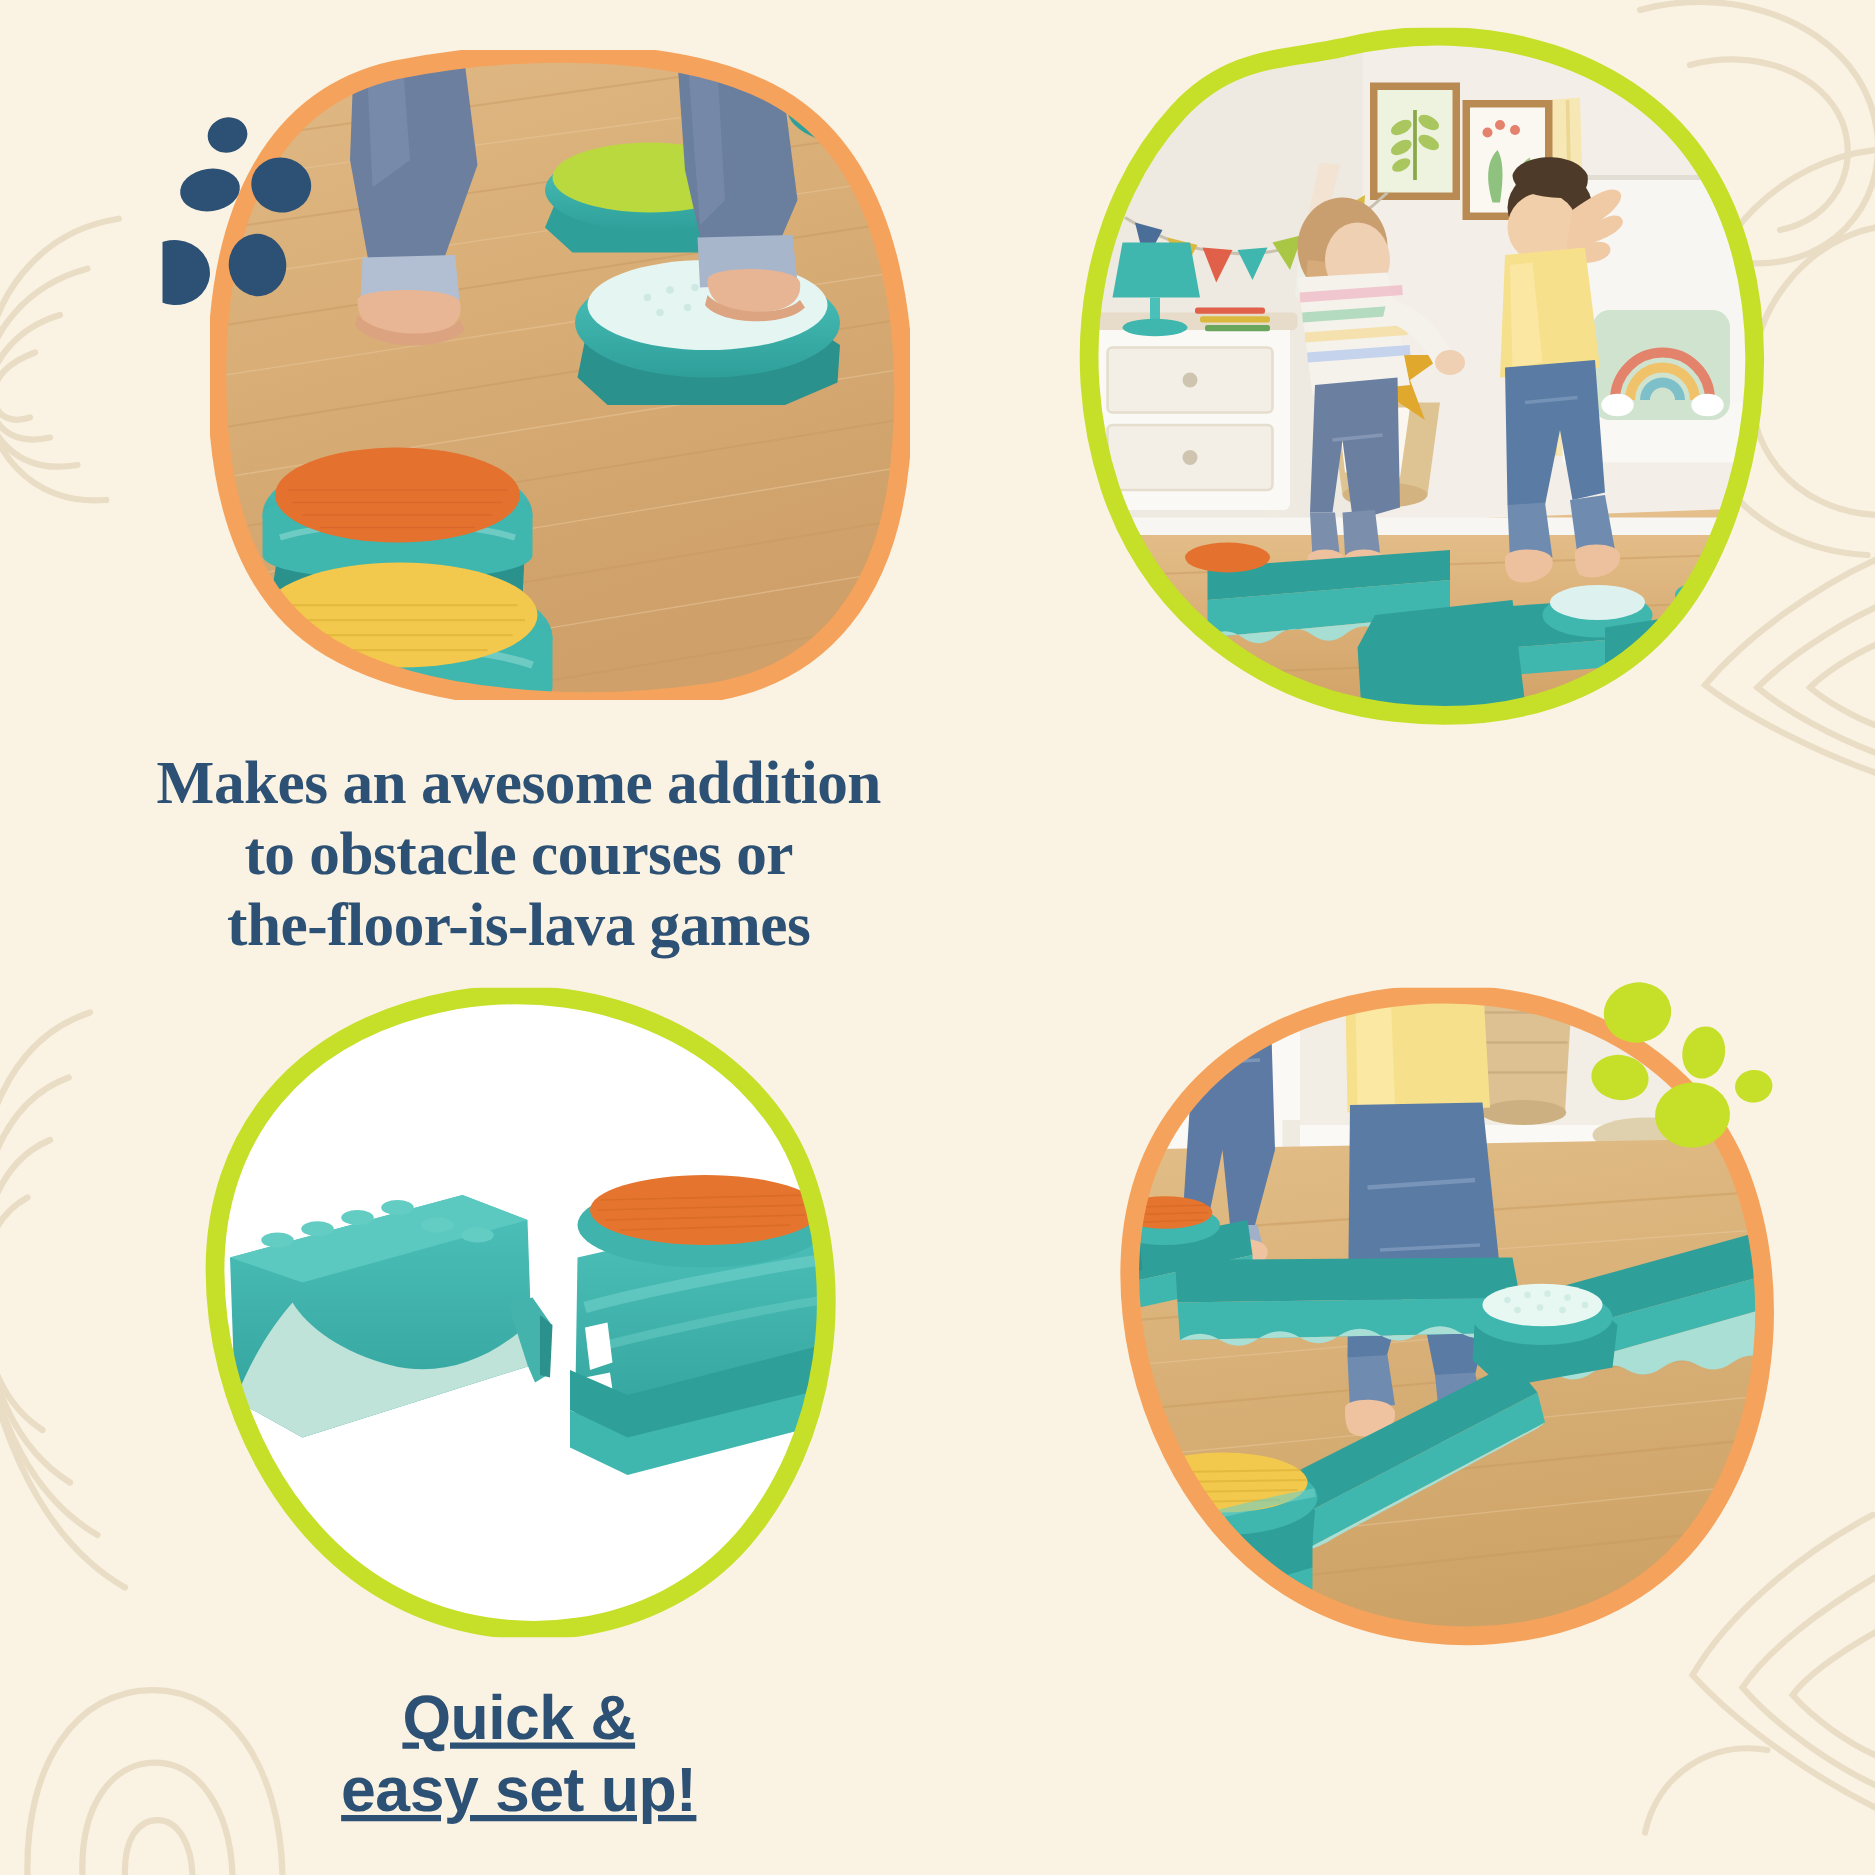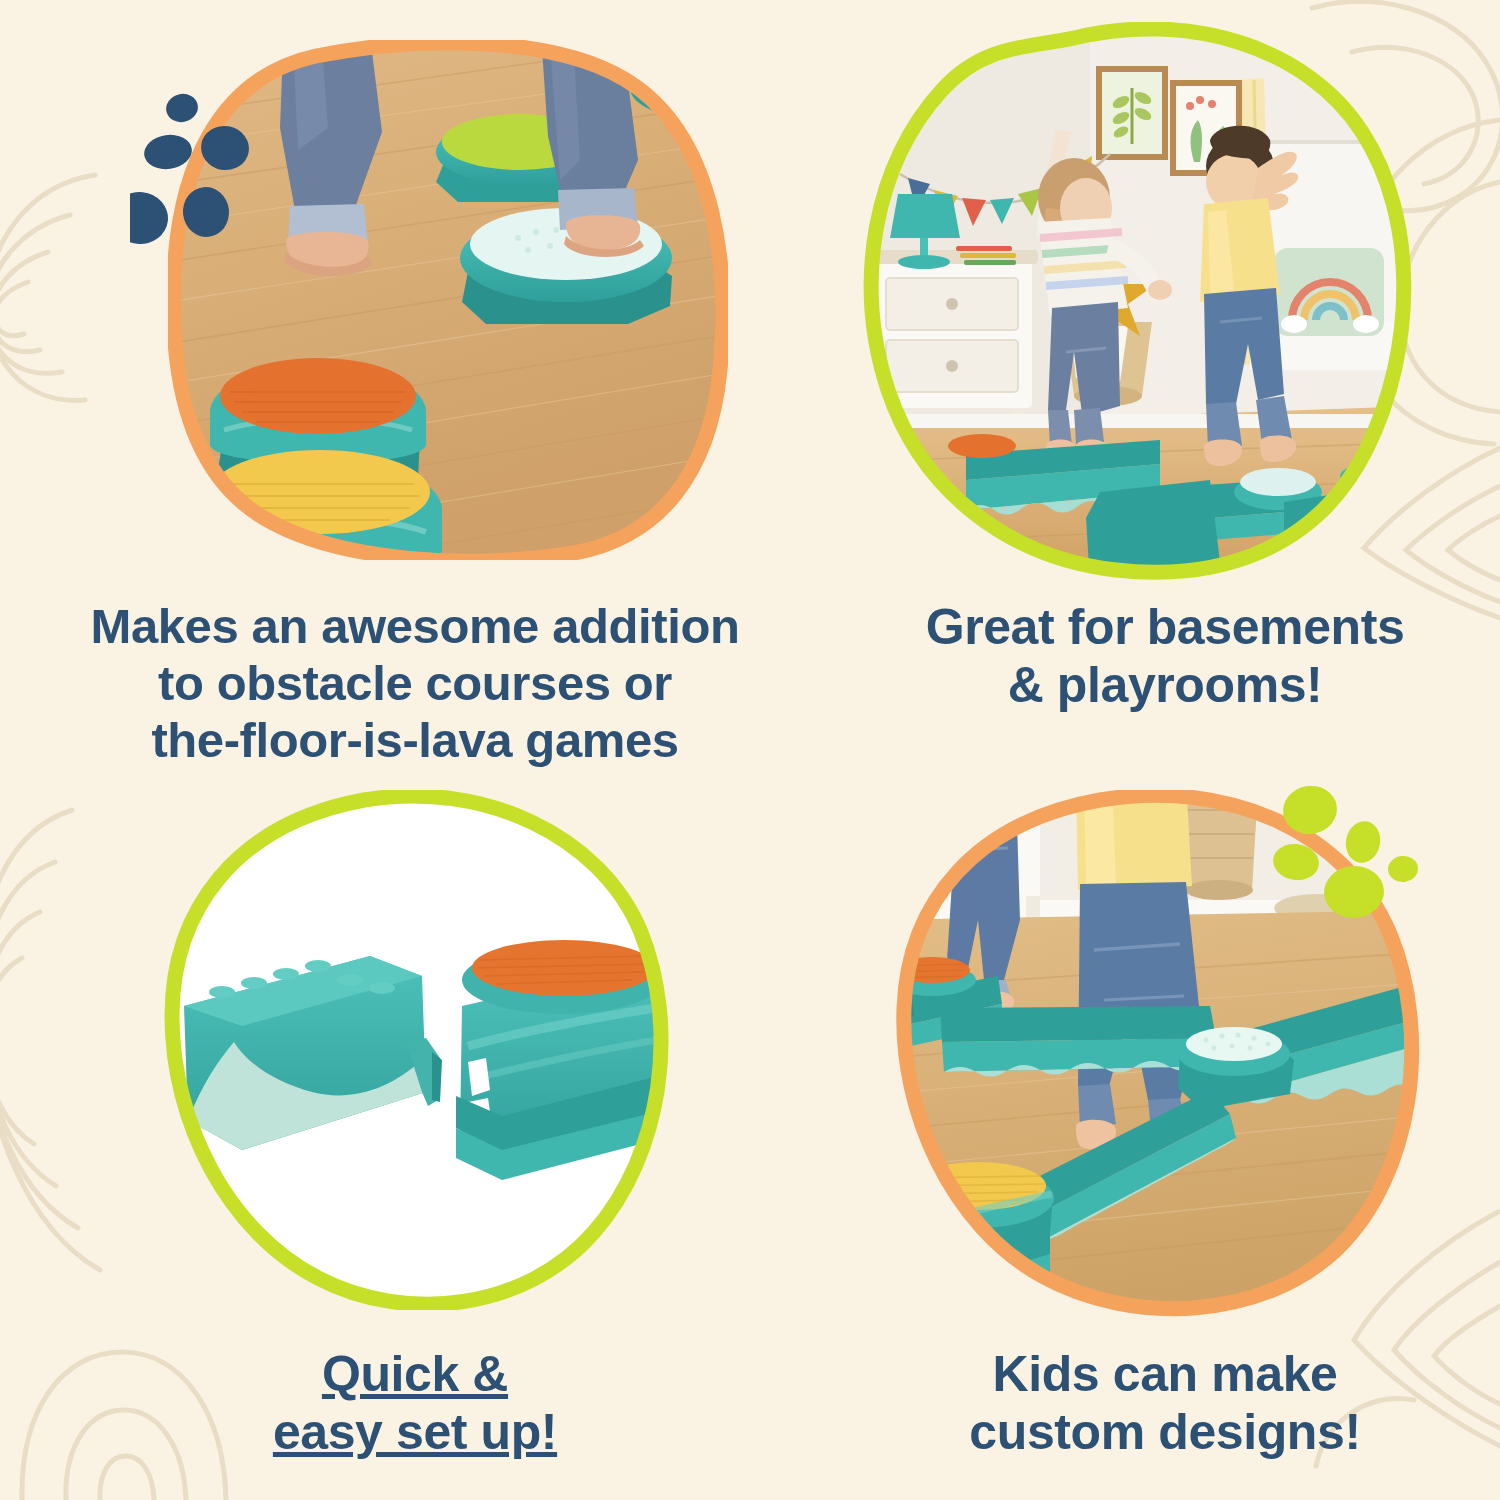--- a/index.html
+++ b/index.html
@@ -193,21 +193,21 @@
         <g fill="#2d5175">
           <ellipse cx="52" cy="18" rx="16" ry="14" transform="rotate(-14 52 18)"></ellipse>
           <ellipse cx="95" cy="58" rx="24" ry="22" transform="rotate(10 95 58)"></ellipse>
           <ellipse cx="38" cy="62" rx="24" ry="17" transform="rotate(-8 38 62)"></ellipse>
           <ellipse cx="10" cy="128" rx="28" ry="26" transform="rotate(6 10 128)"></ellipse>
           <ellipse cx="76" cy="122" rx="23" ry="25" transform="rotate(-6 76 122)"></ellipse>
         </g>
       </svg>
     </div>
 
-    <div class="caption cap-lg" style="left:10px;top:598px;width:810px;">Makes an awesome addition
+    <div class="caption cap-lg" style="left:10px;top:598px;width:810px;font-family:Liberation Serif, serif;">Makes an awesome addition
 to obstacle courses or
 the-floor-is-lava games</div>
   </div>
 
   <div class="panel" style="left:830px;top:0;width:670px;height:790px;">
 
     <div class="blob-photo" style="left:30px;top:22px;width:560px;height:560px;">
       <svg width="560" height="560" viewBox="0 0 560 560">
         <defs>
           <clipPath id="clipTR">
@@ -373,22 +373,20 @@
             <ellipse cx="122" cy="424" rx="34" ry="12" fill="#e5712f"></ellipse>
             <ellipse cx="520" cy="454" rx="40" ry="14" fill="#3fb6ae"></ellipse>
           </g>
         </g>
       </svg>
       <svg width="560" height="560" viewBox="0 0 560 560" style="pointer-events:none;">
         <path d="M 214 16 C 330 -12 448 26 502 110 C 558 196 556 328 506 428 C 458 524 364 560 256 548 C 150 536 62 470 28 368 C -8 258 16 140 82 68 C 124 22 168 26 214 16 Z" fill="none" stroke="#c6df29" stroke-width="15"></path>
       </svg>
     </div>
 
-    <div class="caption cap-md" style="left:10px;top:598px;width:650px;">Great for basements
-&amp; playrooms!</div>
   </div>
 
   <div class="panel" style="left:0;top:790px;width:830px;height:710px;">
 
     <div class="blob-photo" style="left:150px;top:0px;width:540px;height:520px;">
       <svg width="540" height="520" viewBox="0 0 540 520">
         <defs>
           <clipPath id="clipBL">
             <path d="M 214 10 C 334 -10 450 46 490 140 C 530 238 512 364 444 442 C 376 520 256 534 168 488 C 78 442 22 332 22 226 C 22 122 84 34 214 10 Z"></path>
           </clipPath>
@@ -586,17 +584,15 @@
         <g fill="#c6df29">
           <ellipse cx="44" cy="30" rx="27" ry="24" transform="rotate(-10 44 30)"></ellipse>
           <ellipse cx="97" cy="62" rx="17" ry="21" transform="rotate(12 97 62)"></ellipse>
           <ellipse cx="137" cy="89" rx="15" ry="13" transform="rotate(-6 137 89)"></ellipse>
           <ellipse cx="30" cy="82" rx="23" ry="18" transform="rotate(8 30 82)"></ellipse>
           <ellipse cx="88" cy="112" rx="30" ry="26" transform="rotate(-4 88 112)"></ellipse>
         </g>
       </svg>
     </div>
 
-    <div class="caption cap-md" style="left:10px;top:555px;width:650px;">Kids can make
-custom designs!</div>
   </div>
 
 </div>
 
 </body></html>

